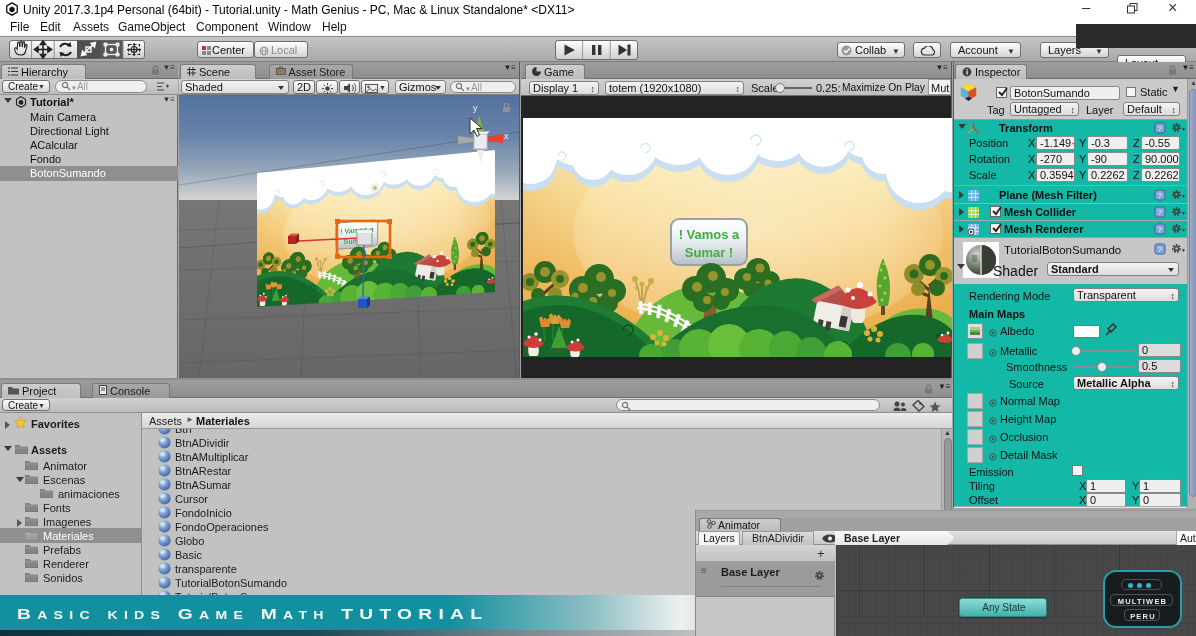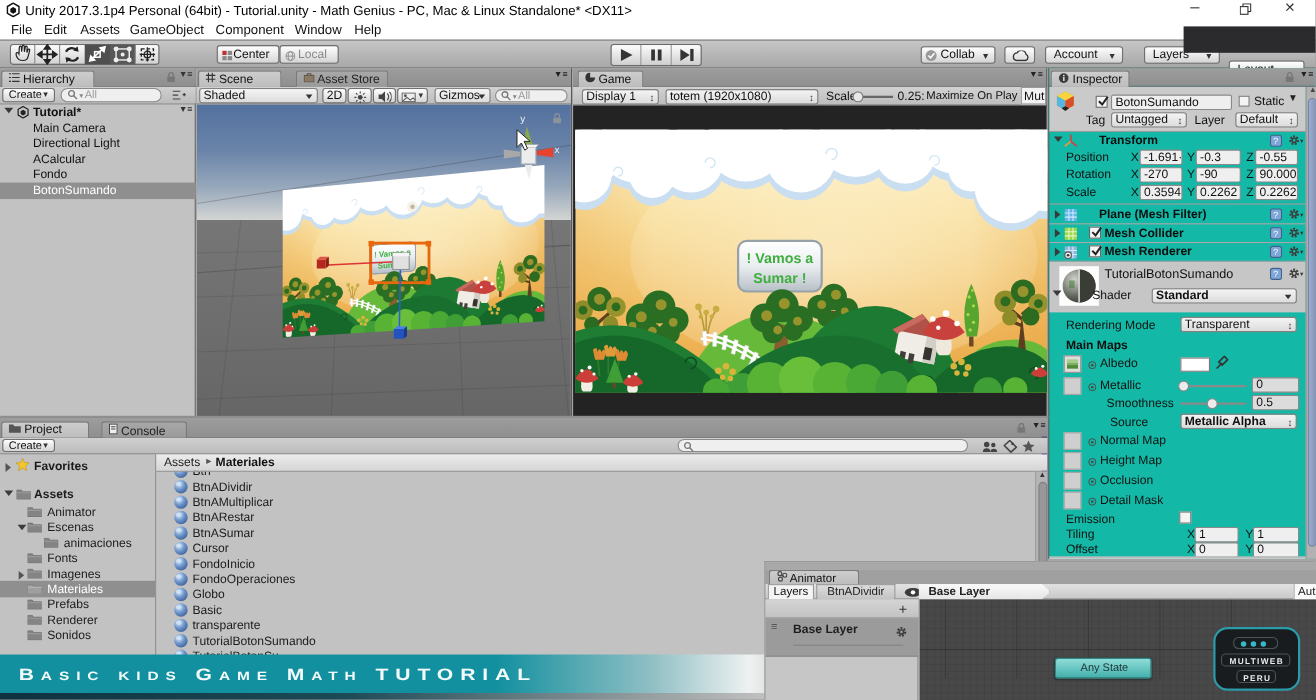--- a/index.html
+++ b/index.html
@@ -672,21 +672,21 @@
     <svg class="abs" style="left:200px;top:2px;" width="12" height="12" viewBox="0 0 12 12">
         <rect x="1" y="1" width="10" height="10" rx="2" fill="#7da7d8" stroke="#44618a"></rect>
         <text x="3.5" y="9" font-size="8" fill="#fff">?</text>
       </svg>
     <span class="abs" style="left:217px;top:2px;"><svg width="11" height="11" viewBox="0 0 11 11">
           <circle cx="5.5" cy="5.5" r="3.4" fill="none" stroke="#3c3c3c" stroke-width="2" stroke-dasharray="1.7 1.25"></circle>
           <circle cx="5.5" cy="5.5" r="1.9" fill="none" stroke="#3c3c3c" stroke-width="1.3"></circle>
         </svg><span style="position:absolute;left:10px;top:4px;font-size:5px;color:#333;">▼</span></span>
     <span class="abs" style="left:15px;top:17px;">Position</span>
       <span class="abs" style="left:74px;top:17px;">X</span>
-      <div class="fld" style="left:82px;top:16px;width:39px;">-1.691·</div>
+      <div class="fld" style="left:82px;top:16px;width:39px;">-1.149·</div>
       <span class="abs" style="left:125px;top:17px;">Y</span>
       <div class="fld" style="left:133px;top:16px;width:41px;">-0.3</div>
       <span class="abs" style="left:179px;top:17px;">Z</span>
       <div class="fld" style="left:187px;top:16px;width:39px;">-0.55</div>
     <span class="abs" style="left:15px;top:33px;">Rotation</span>
       <span class="abs" style="left:74px;top:33px;">X</span>
       <div class="fld" style="left:82px;top:32px;width:39px;">-270</div>
       <span class="abs" style="left:125px;top:33px;">Y</span>
       <div class="fld" style="left:133px;top:32px;width:41px;">-90</div>
       <span class="abs" style="left:179px;top:33px;">Z</span>
@@ -792,21 +792,21 @@
     <span class="abs" style="left:50px;top:6px;font-size:11.5px;">TutorialBotonSumando</span>
     <svg class="abs" style="left:200px;top:5px;" width="12" height="12" viewBox="0 0 12 12">
         <rect x="1" y="1" width="10" height="10" rx="2" fill="#7da7d8" stroke="#44618a"></rect>
         <text x="3.5" y="9" font-size="8" fill="#fff">?</text>
       </svg>
     <span class="abs" style="left:217px;top:5px;"><svg width="11" height="11" viewBox="0 0 11 11">
           <circle cx="5.5" cy="5.5" r="3.4" fill="none" stroke="#3c3c3c" stroke-width="2" stroke-dasharray="1.7 1.25"></circle>
           <circle cx="5.5" cy="5.5" r="1.9" fill="none" stroke="#3c3c3c" stroke-width="1.3"></circle>
         </svg><span style="position:absolute;left:10px;top:4px;font-size:5px;color:#333;">▼</span></span>
     <span class="abs" style="left:3px;top:26px;width:0;height:0;border:4px solid transparent;border-top:5px solid #3a3a3a;"></span>
-    <span class="abs" style="left:39px;top:25px;font-size:11px;">Shader</span>
+    <span class="abs" style="left:39px;top:25px;font-size:14px;">Shader</span>
     <div class="drop" style="left:93px;top:24px;width:132px;"><b style="font-weight:bold;">Standard</b></div>
   </div>
   <div class="abs" style="left:15px;top:228px;">Rendering Mode</div>
   <div class="drop drop2" style="left:119px;top:226px;width:106px;">Transparent</div>
   <div class="blbl" style="left:15px;top:246px;">Main Maps</div>
 
   <div class="abs" style="left:13px;top:261px;width:16px;height:16px;background:#dedede;border:1px solid #8e8e8e;"><svg width="14" height="14" viewBox="0 0 14 14">
         <rect x="2" y="3" width="10" height="8" fill="#7ab05c"></rect>
         <rect x="2" y="3" width="10" height="3" fill="#a5cc8a"></rect>
         <rect x="2" y="8" width="10" height="3" fill="#4e8a3a"></rect>

